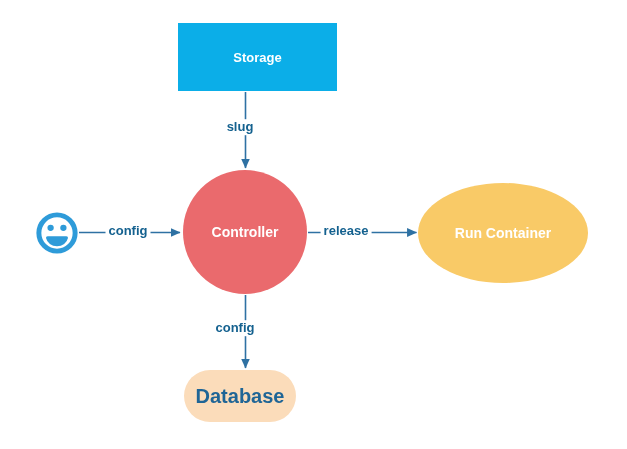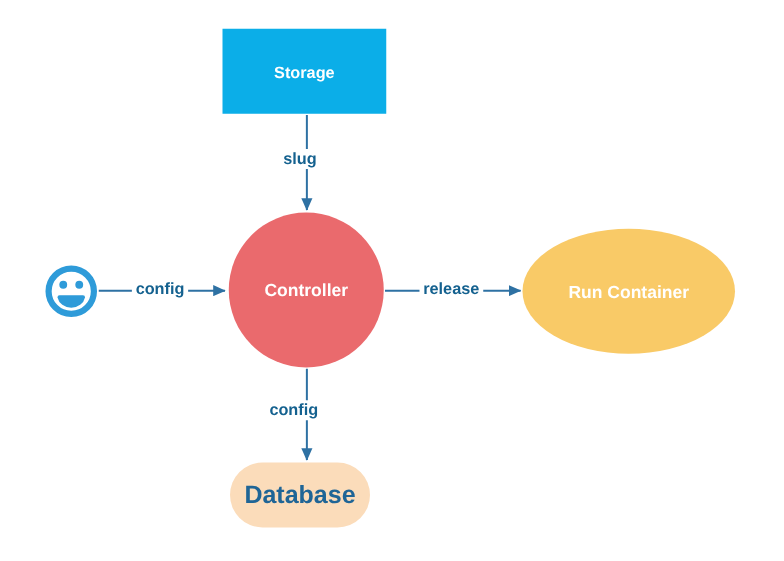--- a/index.html
+++ b/index.html
@@ -13,21 +13,21 @@
   svg.edges{position:absolute;left:0;top:0;}
   .edge-line{stroke:var(--line-color,#2e71a3);stroke-width:1.6;fill:none;}
   .node{
     position:absolute;
     display:flex;align-items:center;justify-content:center;
     font-weight:700;
     text-align:center;
     box-sizing:border-box;
   }
   .node-storage{
-    left:178px;top:23px;width:131px;height:68px;
+    left:178px;top:23px;width:159px;height:68px;
     font-size:13px;color:#ffffff;
   }
   .node-controller{
     left:183px;top:170px;width:124px;height:124px;
     border-radius:50%;
     font-size:14px;color:#ffffff;
   }
   .node-run-container{
     left:418px;top:183px;width:170px;height:100px;
     border-radius:50%;
@@ -46,21 +46,21 @@
     transform:translate(-50%,-50%);
     background:#ffffff;
     padding:0 3px;
     font-size:13px;font-weight:700;
     color:#14618f;
     white-space:nowrap;
     line-height:1.2;
   }
   .lbl-slug{left:240px;top:127px;}
   .lbl-config-left{left:128px;top:231px;}
-  .lbl-release{left:361px;top:231px;}
+  .lbl-release{left:346px;top:231px;}
   .lbl-config-bottom{left:235px;top:328px;}
 </style>
 </head>
 <body>
 
 <div class="canvas">
 
   <svg class="edges" width="627" height="449" viewBox="0 0 627 449">
     <defs>
       <marker id="arrowhead" markerUnits="userSpaceOnUse" markerWidth="10" markerHeight="9" viewBox="0 0 9 8" refX="8.5" refY="4" orient="auto">

